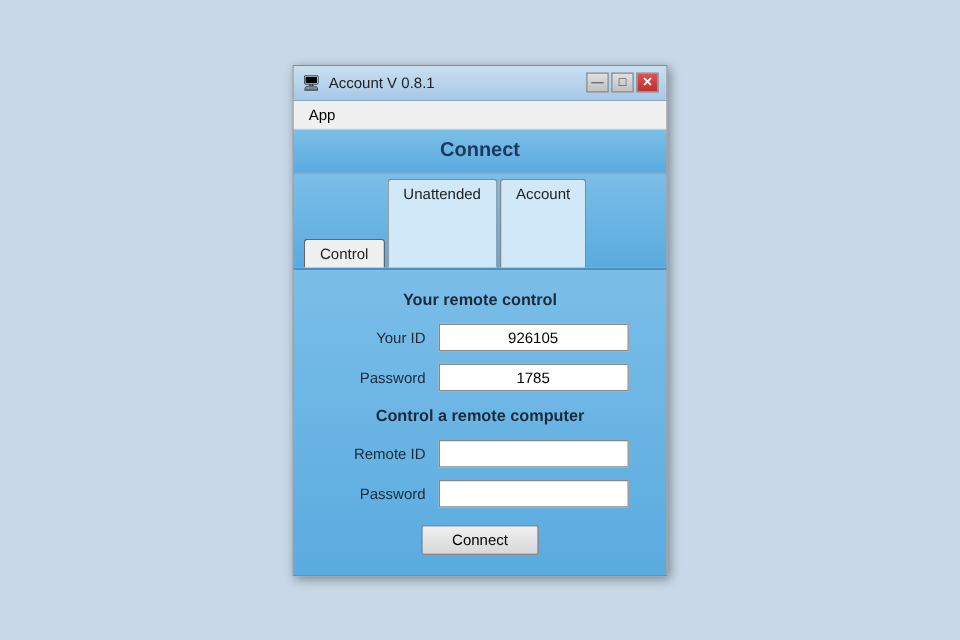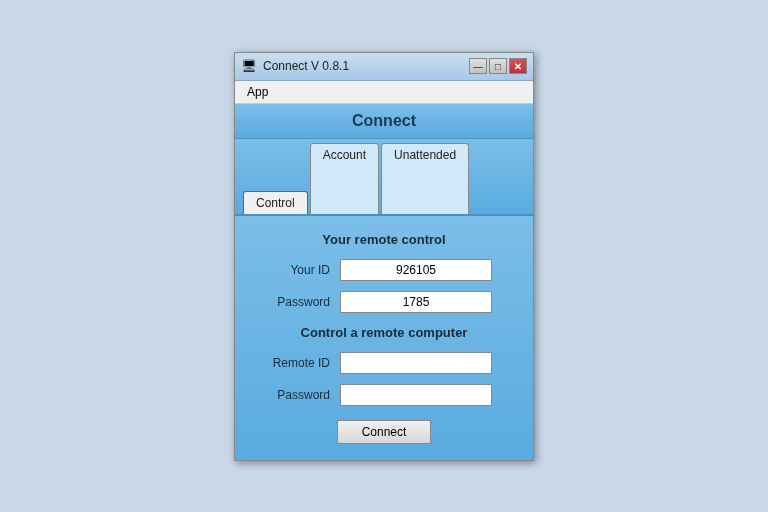--- a/index.html
+++ b/index.html
@@ -138,21 +138,21 @@
       font-weight: bold;
       font-size: 13px;
       color: #1a2a3a;
       margin-bottom: 12px;
     }
 
     .form-row {
       display: flex;
       align-items: center;
       margin-bottom: 10px;
-      justify-content: flex-start;
+      justify-content: center;
     }
 
     .form-label {
       color: #1a2a3a;
       font-size: 12px;
       width: 75px;
       text-align: right;
       margin-right: 10px;
     }
 
@@ -186,21 +186,21 @@
     }
   </style>
 </head>
 <body>
 
 <div class="window">
 
   <div class="title-bar">
     <div class="title-bar-left">
       <div class="title-icon">🖥</div>
-      <span class="title-text">Connect V 0.8.1</span>
+      <span class="title-text">Account V 0.8.1</span>
     </div>
     <div class="title-buttons">
       <div class="title-btn">—</div>
       <div class="title-btn">□</div>
       <div class="title-btn close-btn">✕</div>
     </div>
   </div>
 
   <div class="menu-bar">
     <span class="menu-item">App</span>
@@ -208,24 +208,24 @@
 
   <div class="app-header">
     <span>Connect</span>
   </div>
 
   <div class="tab-bar">
     <div class="tab active">
       <span>Control</span>
     </div>
     <div class="tab">
+      <span>Unattended</span>
+    </div>
+    <div class="tab">
       <span>Account</span>
-    </div>
-    <div class="tab">
-      <span>Unattended</span>
     </div>
   </div>
 
   <div class="content">
 
     <div class="section-title">Your remote control</div>
 
     <div class="form-row">
       <span class="form-label">Your ID</span>
       <input class="form-input" type="text" readonly="" value="926105" style="">

